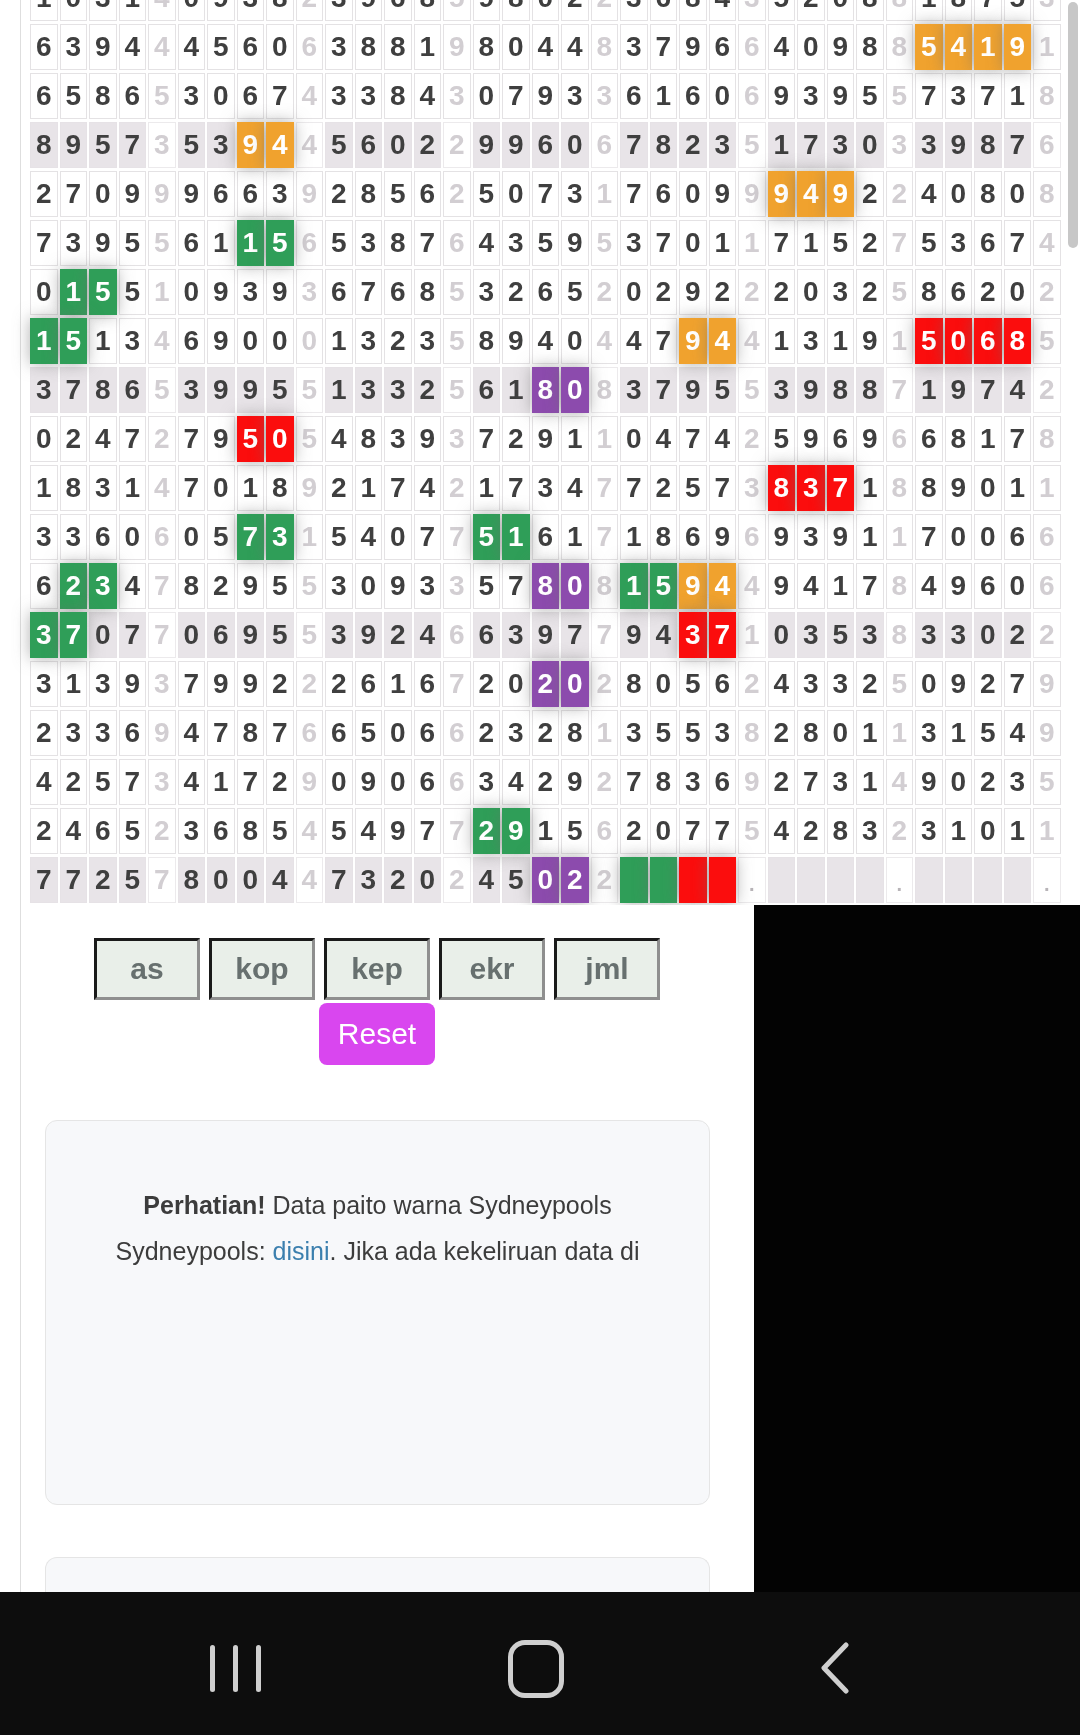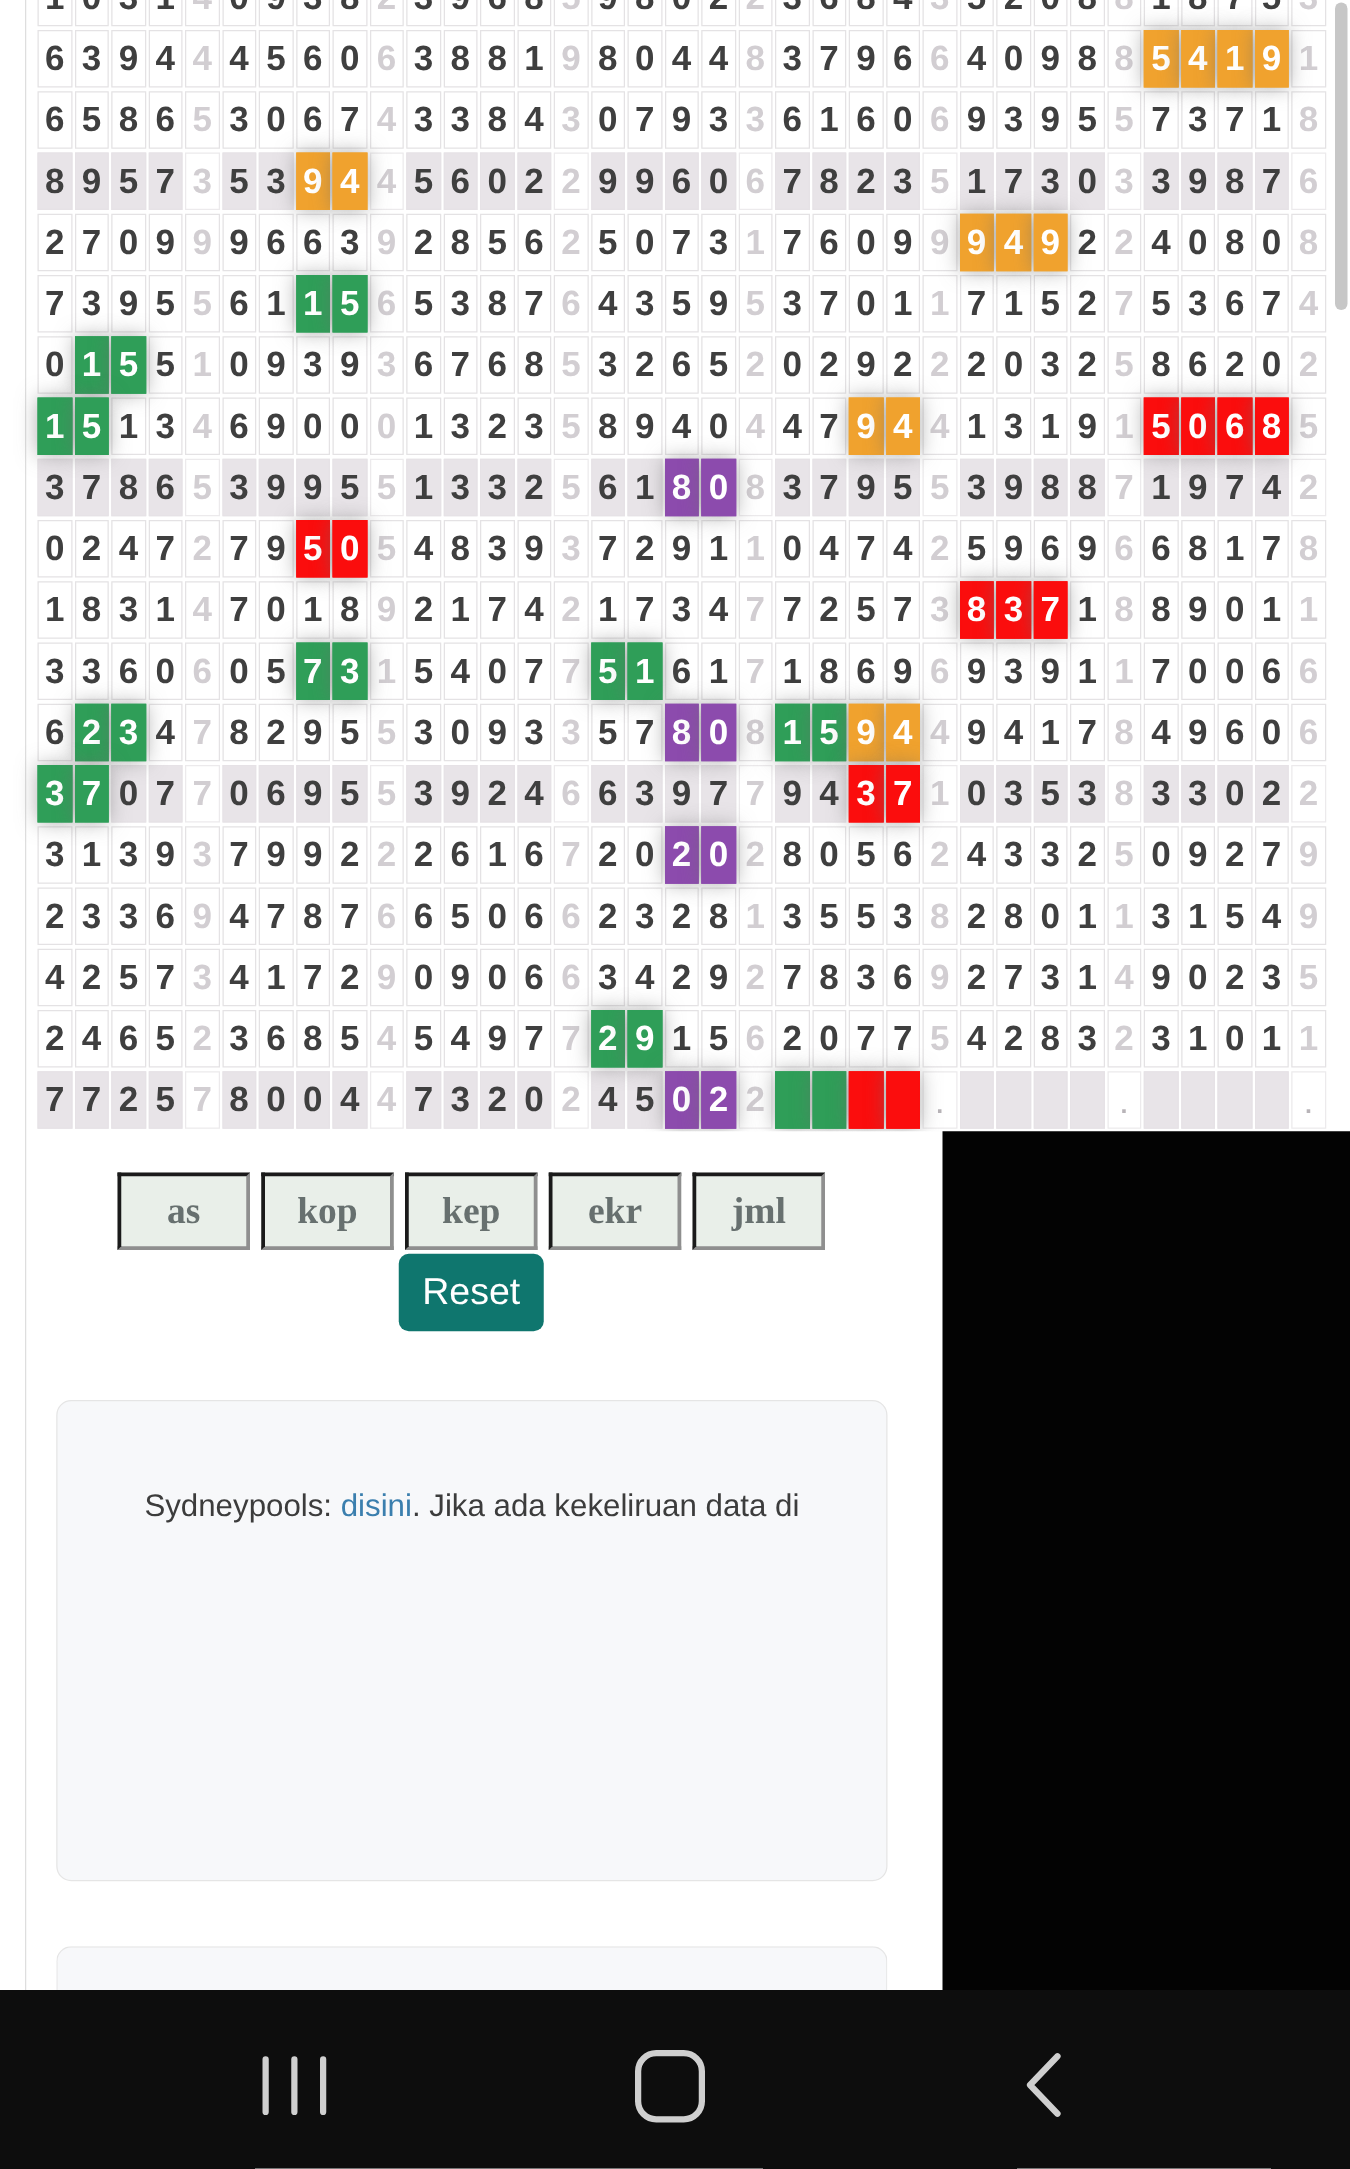--- a/index.html
+++ b/index.html
@@ -18,23 +18,23 @@
   .shaded .cell.sum { background:#fff; border-color:#eceaec; }
   .cell.hl { color:#fff; z-index:2; box-shadow:0 0 16px rgba(110,110,110,.55); }
   .cell.dot { font-size:20px; font-weight:bold; color:#b8b4b8; align-items:flex-end; padding-bottom:6px; }
   .left-rule { position:absolute; left:20px; top:0; width:1px; height:1592px; background:#dedede; }
   .scroll-thumb { position:absolute; left:1068px; top:2px; width:10px; height:246px; background:#c7c7c7; border-radius:5px; }
 
   
   .filter-row { position:absolute; left:0; top:938px; width:754px; display:flex; justify-content:center; gap:9px; }
   .filter-btn { width:106px; height:62px; background:#e9efe9; border:3px solid;
                 border-color:#1a1a1a #8f8f8f #8f8f8f #1a1a1a; color:#67706f;
-                font-family:Liberation Serif, serif; font-size:30px; font-weight:bold; cursor:pointer; }
+                font-family:Liberation Sans, sans-serif; font-size:30px; font-weight:bold; cursor:pointer; }
   .reset-btn { position:absolute; left:319px; top:1003px; width:116px; height:62px;
-               background:#0f766e; border:none; border-radius:8px; color:#fff;
+               background:#d946ef; border:none; border-radius:8px; color:#fff;
                font-family:inherit; font-size:30px; cursor:pointer; }
 
   
   .info-box { position:absolute; left:45px; top:1120px; width:665px; height:385px;
               background:#f7f8fa; border:1px solid #e5e5e5; border-radius:12px;
               padding-top:62px; text-align:center; }
   .info-line { font-size:25px; line-height:45.5px; color:#3c3c3c; white-space:nowrap; }
   .info-line a { color:#3b7fae; text-decoration:none; }
   .info-box2 { position:absolute; left:45px; top:1557px; width:665px; height:50px;
                background:#f7f8fa; border:1px solid #e5e5e5; border-radius:12px 12px 0 0; border-bottom:none; }
@@ -766,20 +766,21 @@
   <div class="filter-row">
     <button class="filter-btn">as</button>
     <button class="filter-btn">kop</button>
     <button class="filter-btn">kep</button>
     <button class="filter-btn">ekr</button>
     <button class="filter-btn">jml</button>
   </div>
   <button class="reset-btn">Reset</button>
 
   <div class="info-box">
+    <div class="info-line"><b>Perhatian!</b><span> Data paito warna Sydneypools</span></div>
     <div class="info-line"><span>Sydneypools: </span><a href="#">disini</a><span>. Jika ada kekeliruan data di</span></div>
   </div>
 
   <div class="info-box2"></div>
 
   <div class="black-panel"></div>
   <div class="nav-bar"></div>
   <div class="recents">
       <i></i>
       <i></i>

